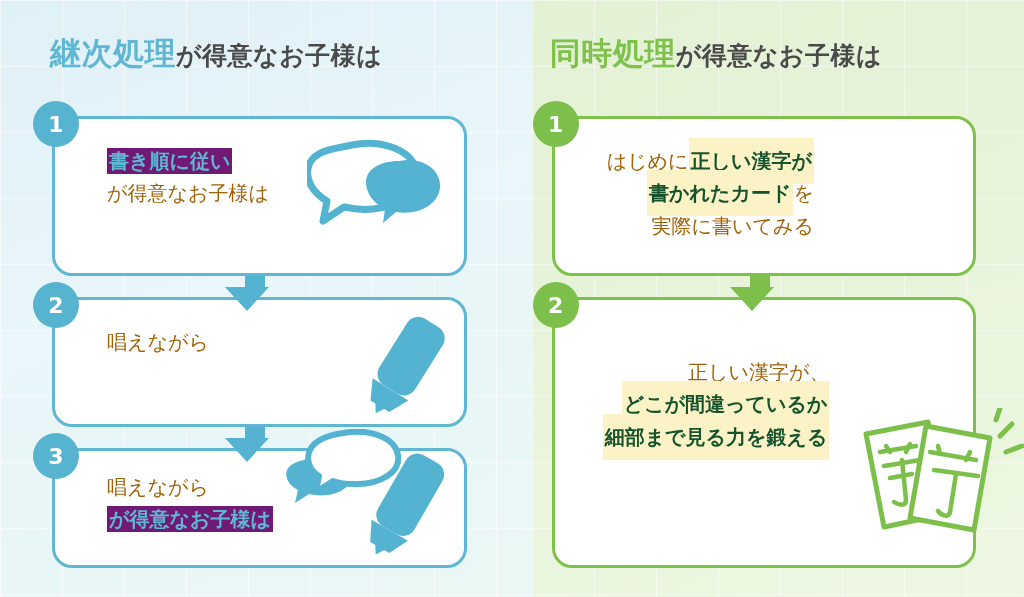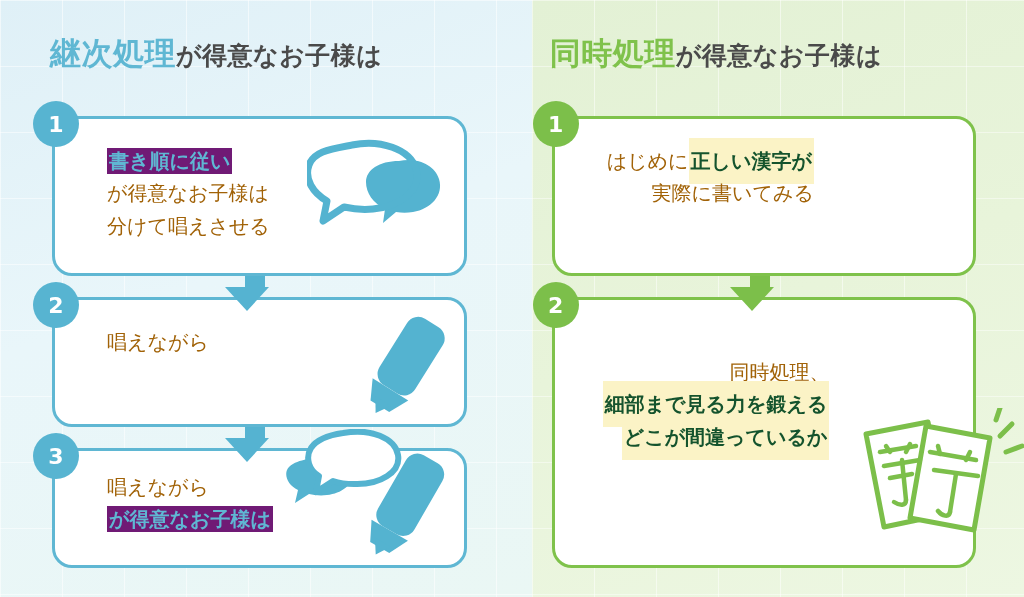--- a/index.html
+++ b/index.html
@@ -145,21 +145,20 @@
     <div class="heading">
       <span class="accent-blue">継次処理</span><span class="rest">が得意なお子様は</span>
     </div>
 
     <div class="card card-blue" style="left:52px; top:116px; width:415px; height:160px;">
       <div class="badge badge-blue">1</div>
 
       <div class="card-text" style="left:52px; top:26px;">
         <span class="ln"><span class="hl-blue">書き順に従い</span></span>
         <span class="ln"><span class="plain">が得意なお子様は</span></span>
-        <span class="ln"><span class="plain">分けて唱えさせる</span></span>
       </div>
 
       <svg class="art" style="left:252px; top:18px;" width="145" height="90" viewBox="0 0 145 90">
         <path d="M92 24 c18 -4 36 4 40 18 c5 16 -8 30 -26 33 c-6 1 -11 1 -17 0
                  l-13 11 l2 -14 c-12 -6 -19 -16 -19 -27 c0 -12 13 -21 33 -21 z" fill="#54b3d0"></path>
         <path d="M45 8 c28 -6 58 4 64 24 c6 20 -14 37 -43 40 c-10 1 -20 0 -29 -2
                  l-21 14 l4 -20 C6 56 -3 42 2 28 C7 14 24 12 45 8 z" fill="none" stroke="#54b3d0" stroke-width="7" stroke-linejoin="round"></path>
       </svg>
     </div>
 
@@ -214,34 +213,35 @@
 
     <div class="heading">
       <span class="accent-green">同時処理</span><span class="rest">が得意なお子様は</span>
     </div>
 
     <div class="card card-green" style="left:20px; top:116px; width:424px; height:160px;">
       <div class="badge badge-green">1</div>
 
       <div class="card-text" style="left:52px; top:26px;">
         <span class="ln"><span class="plain">はじめに</span><span class="hl-green">正しい漢字が</span></span>
+        <span class="ln"><span class="hl-green">書かれたカード</span><span class="plain">を</span></span>
         <span class="ln"><span class="plain">実際に書いてみる</span></span>
       </div>
     </div>
 
     <div class="arrow-stem stem-green" style="left:218px; top:276px; height:14px;"></div>
     <div class="arrow arrow-green" style="left:198px; top:287px;"></div>
 
     <div class="card card-green" style="left:20px; top:297px; width:424px; height:271px;">
       <div class="badge badge-green">2</div>
 
       <div class="card-text" style="left:48px; top:56px;">
-        <span class="ln"><span class="plain">同時処理、</span></span>
+        <span class="ln"><span class="plain">正しい漢字が、</span></span>
+        <span class="ln"><span class="hl-green">どこが間違っているか</span></span>
         <span class="ln"><span class="hl-green">細部まで見る力を鍛える</span></span>
-        <span class="ln"><span class="hl-green">どこが間違っているか</span></span>
       </div>
     </div>
 
     <svg class="art" style="left:318px; top:408px; z-index:6;" width="180" height="130" viewBox="0 0 180 130">
 
       <path d="M16 26 L78 14 L96 106 L34 119 Z" fill="#ffffff" stroke="#7cbf4a" stroke-width="5" stroke-linejoin="round"></path>
 
       <path d="M76 18 L140 30 L124 122 L60 110 Z" fill="#ffffff" stroke="#7cbf4a" stroke-width="5" stroke-linejoin="round"></path>
 
       <g stroke="#7cbf4a" stroke-width="4.5" fill="none" stroke-linecap="round">

